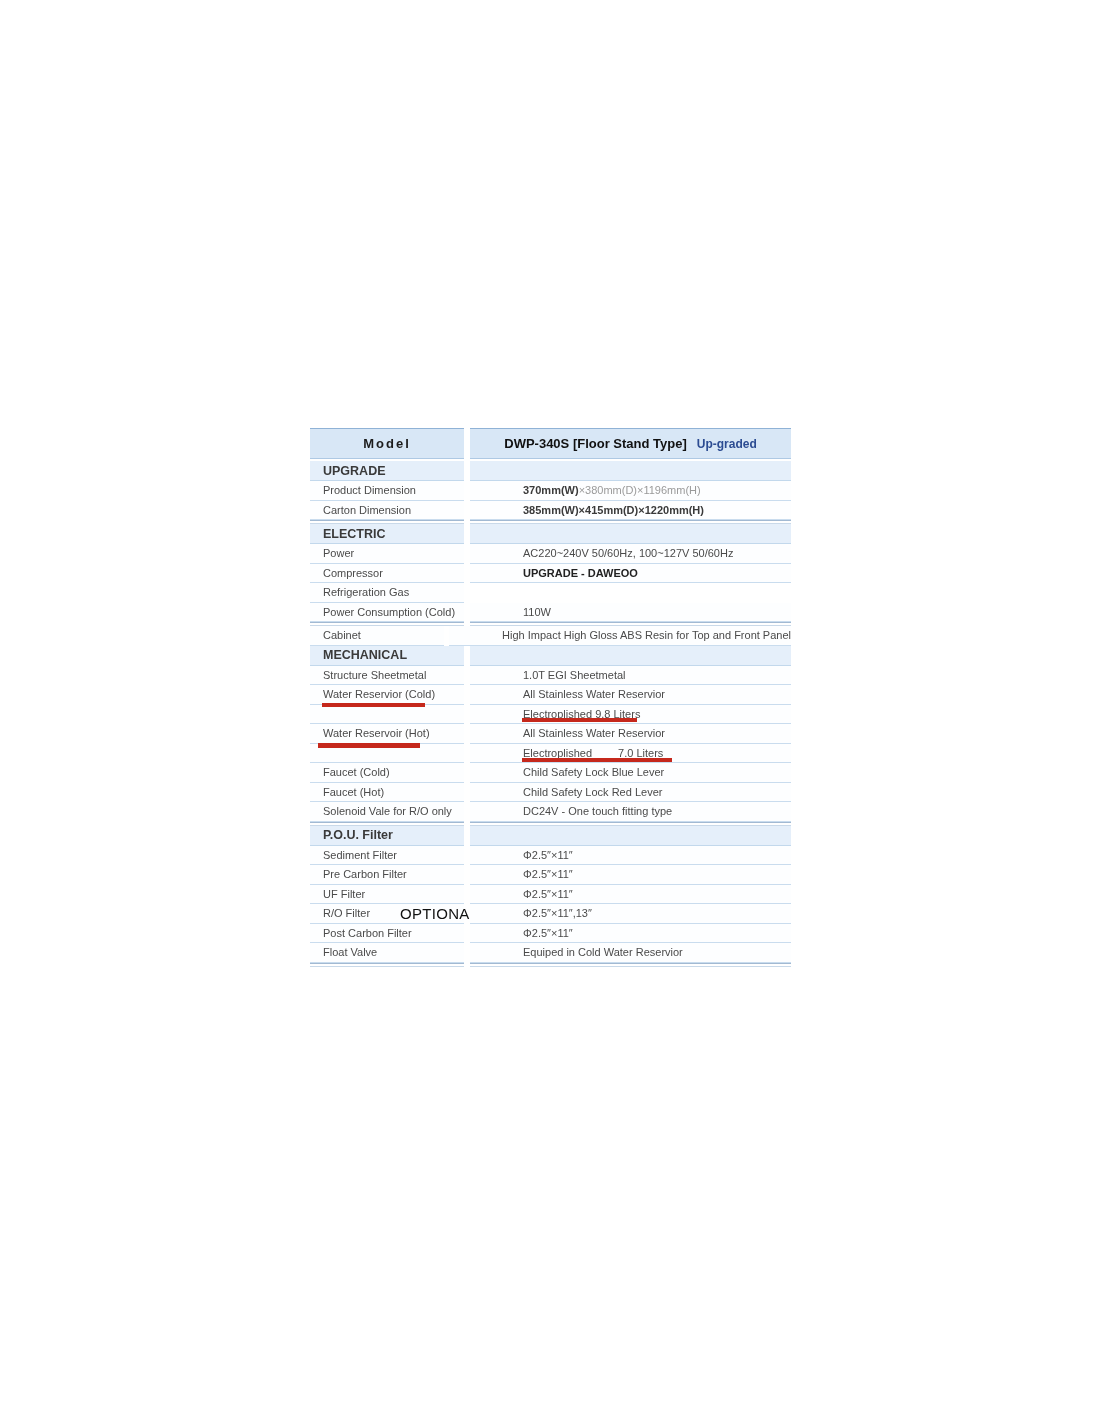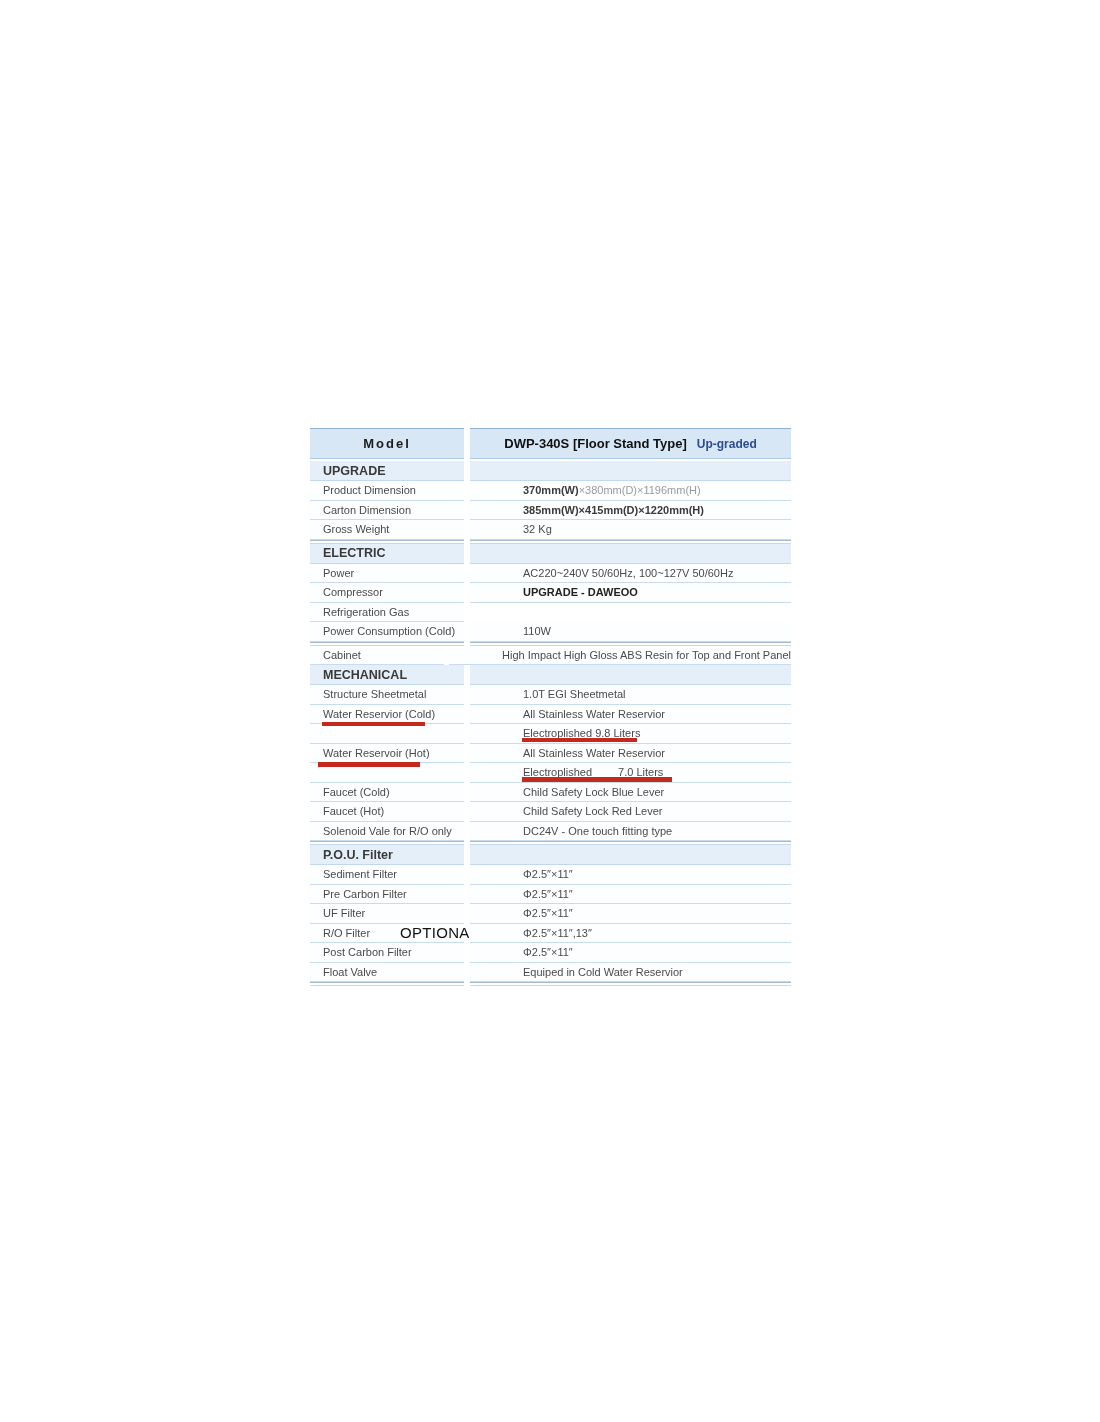--- a/index.html
+++ b/index.html
@@ -94,29 +94,20 @@
   </div>
   <div class="row data-row">
     <div class="cell-l">
         <span>Carton Dimension</span>
       </div>
     <div class="gap"></div>
     <div class="cell-r">
         <span class="val-dim">385mm(W)×415mm(D)×1220mm(H)</span>
       </div>
   </div>
-  <div class="row data-row">
-    <div class="cell-l">
-        <span>Gross Weight</span>
-      </div>
-    <div class="gap"></div>
-    <div class="cell-r">
-        <span>32 Kg</span>
-      </div>
-  </div>
 
   <div class="row sep-row">
     <div class="cell-l"></div>
       <div class="gap"></div>
       <div class="cell-r"></div>
   </div>
 
   <div class="row section-row">
     <div class="cell-l">
       <span class="section-title">ELECTRIC</span>

